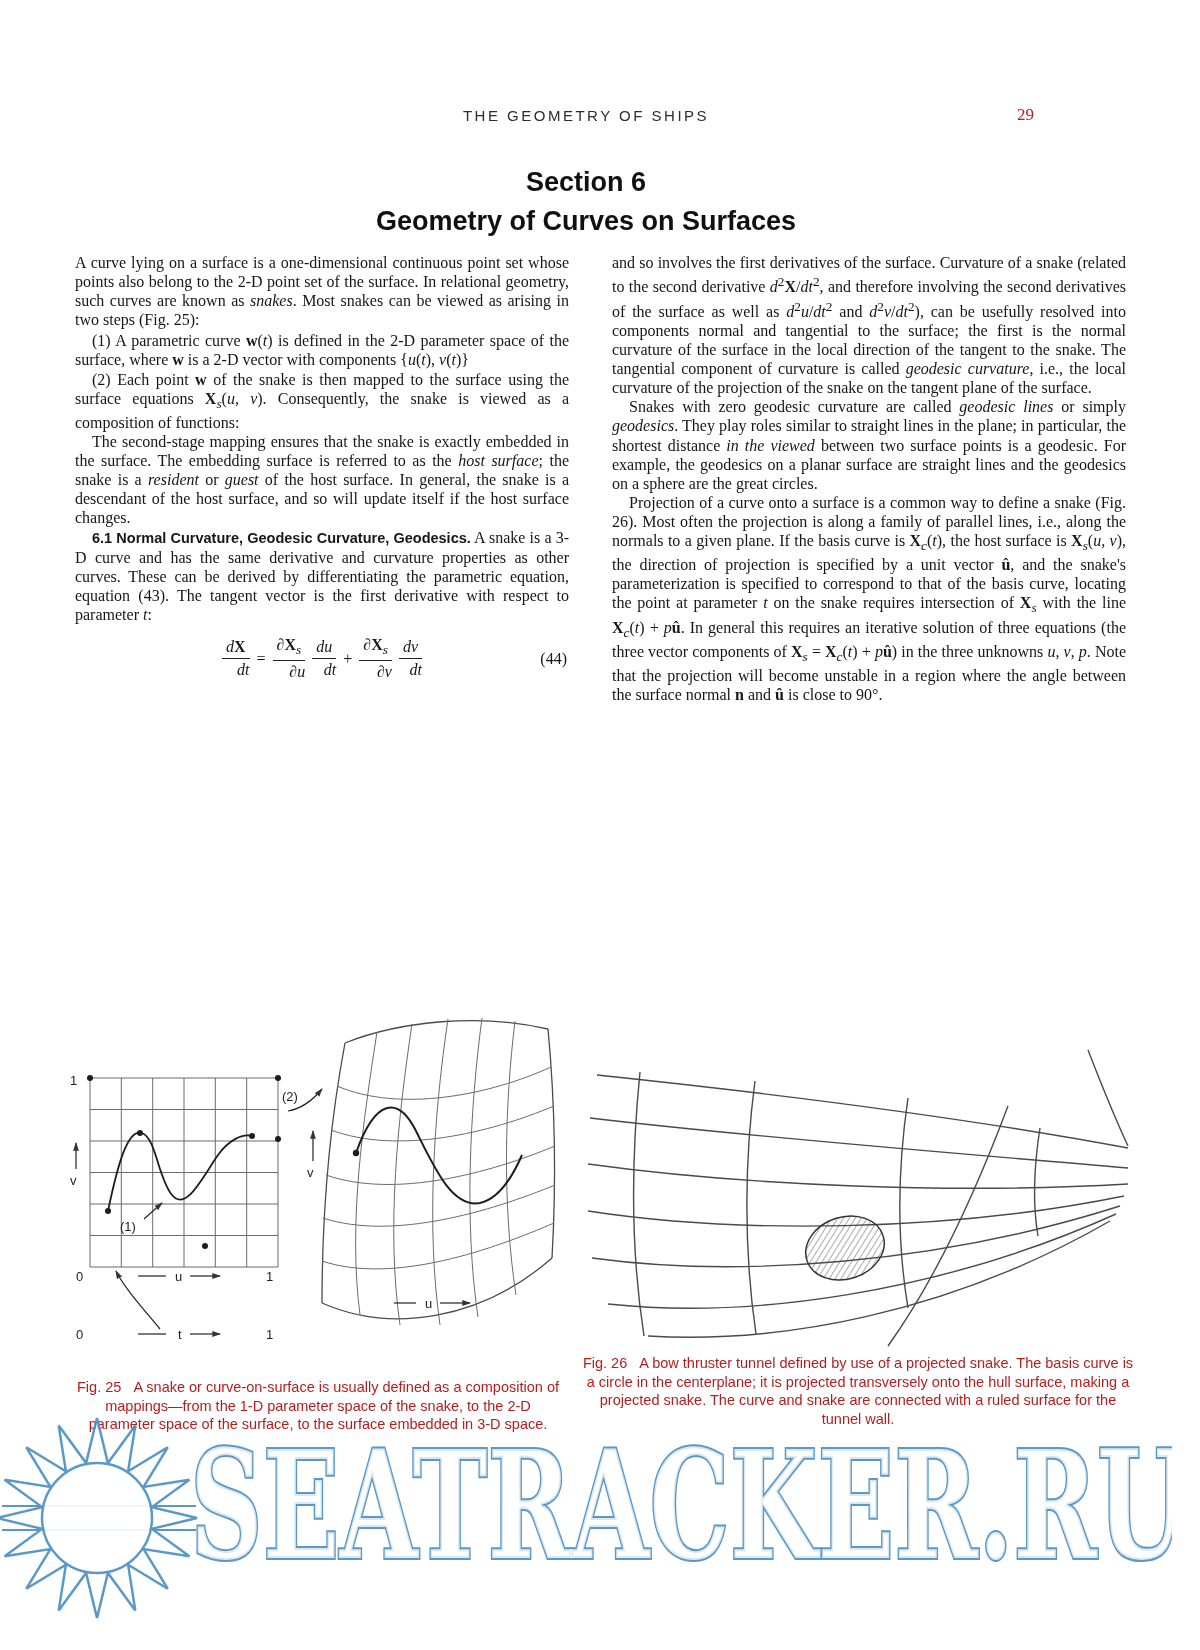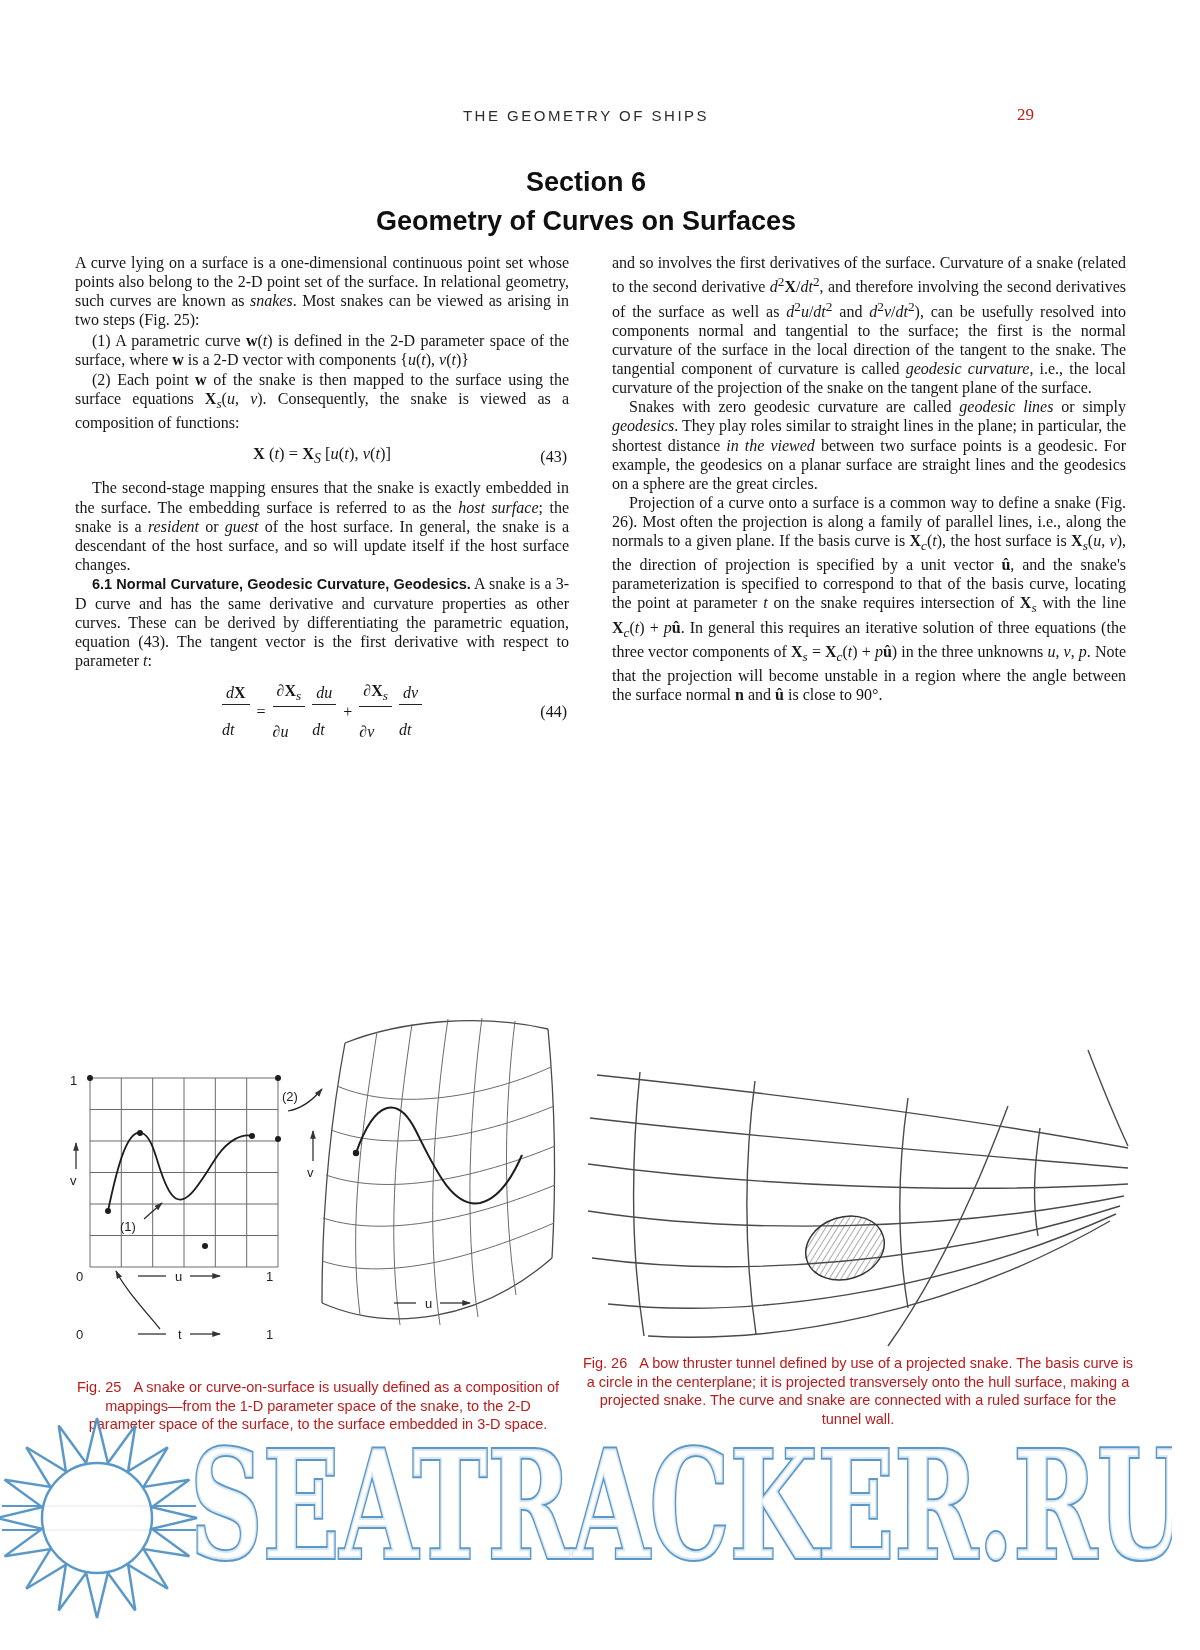--- a/index.html
+++ b/index.html
@@ -22,21 +22,21 @@
   .col p{margin:0;}
   .col p.indent{text-indent:17px;}
   .col p.mt{margin-top:2px;}
   .subhead{font-family:"Liberation Sans",sans-serif;font-weight:700;font-size:14.5px;}
 
   
   .eq{display:flex;align-items:center;justify-content:center;position:relative;margin:12px 0 10px;}
   .eq .eq-number{position:absolute;right:2px;font-size:16px;}
   .eq43-body{font-size:16.5px;}
   .eq44-body{display:inline-flex;align-items:center;gap:7px;font-size:16px;}
-  .frac{display:inline-flex;flex-direction:column;align-items:flex-start;line-height:1.12;gap:14px;}
+  .frac{display:inline-flex;flex-direction:column;align-items:flex-end;line-height:1.12;}
   .frac .fnum{padding:0 4px 2px;border-bottom:1.2px solid #222;}
   .frac .fden{padding-top:2px;}
 
   
   .figsvg{position:absolute;z-index:1;}
   .fig25{left:60px;top:1003px;width:505px;height:370px;}
   .fig26{left:588px;top:1036px;width:548px;height:318px;}
   .figlabel{font-family:"Liberation Sans",sans-serif;font-size:13px;fill:#222;}
 
   
@@ -61,24 +61,20 @@
   <div class="section-title">
     <div>Section 6</div>
     <div>Geometry of Curves on Surfaces</div>
   </div>
 
   <div class="col col-left">
     <p>A curve lying on a surface is a one-dimensional continuous point set whose points also belong to the 2-D point set of the surface. In relational geometry, such curves are known as <i>snakes</i>. Most snakes can be viewed as arising in two steps (Fig. 25):</p>
     <p class="indent mt">(1) A parametric curve <b>w</b>(<i>t</i>) is defined in the 2-D parameter space of the surface, where <b>w</b> is a 2-D vector with components {<i>u</i>(<i>t</i>), <i>v</i>(<i>t</i>)}</p>
     <p class="indent">(2) Each point <b>w</b> of the snake is then mapped to the surface using the surface equations <b>X</b><sub><i>s</i></sub>(<i>u</i>, <i>v</i>). Consequently, the snake is viewed as a composition of functions:</p>
 
-    <div class="eq">
-      <span class="eq43-body"><b>X</b> (<i>t</i>) = <b>X</b><sub><i>S</i></sub> [<i>u</i>(<i>t</i>), <i>v</i>(<i>t</i>)]</span>
-      <span class="eq-number">(43)</span>
-    </div>
 
     <p class="indent">The second-stage mapping ensures that the snake is exactly embedded in the surface. The embedding surface is referred to as the <i>host surface</i>; the snake is a <i>resident</i> or <i>guest</i> of the host surface. In general, the snake is a descendant of the host surface, and so will update itself if the host surface changes.</p>
     <p class="indent"><span class="subhead">6.1 Normal Curvature, Geodesic Curvature, Geodesics.</span> A snake is a 3-D curve and has the same derivative and curvature properties as other curves. These can be derived by differentiating the parametric equation, equation (43). The tangent vector is the first derivative with respect to parameter <i>t</i>:</p>
 
     <div class="eq">
       <span class="eq44-body">
         <span class="frac">
           <span class="fnum"><i>d</i><b>X</b></span>
           <span class="fden"><i>dt</i></span>
         </span>

